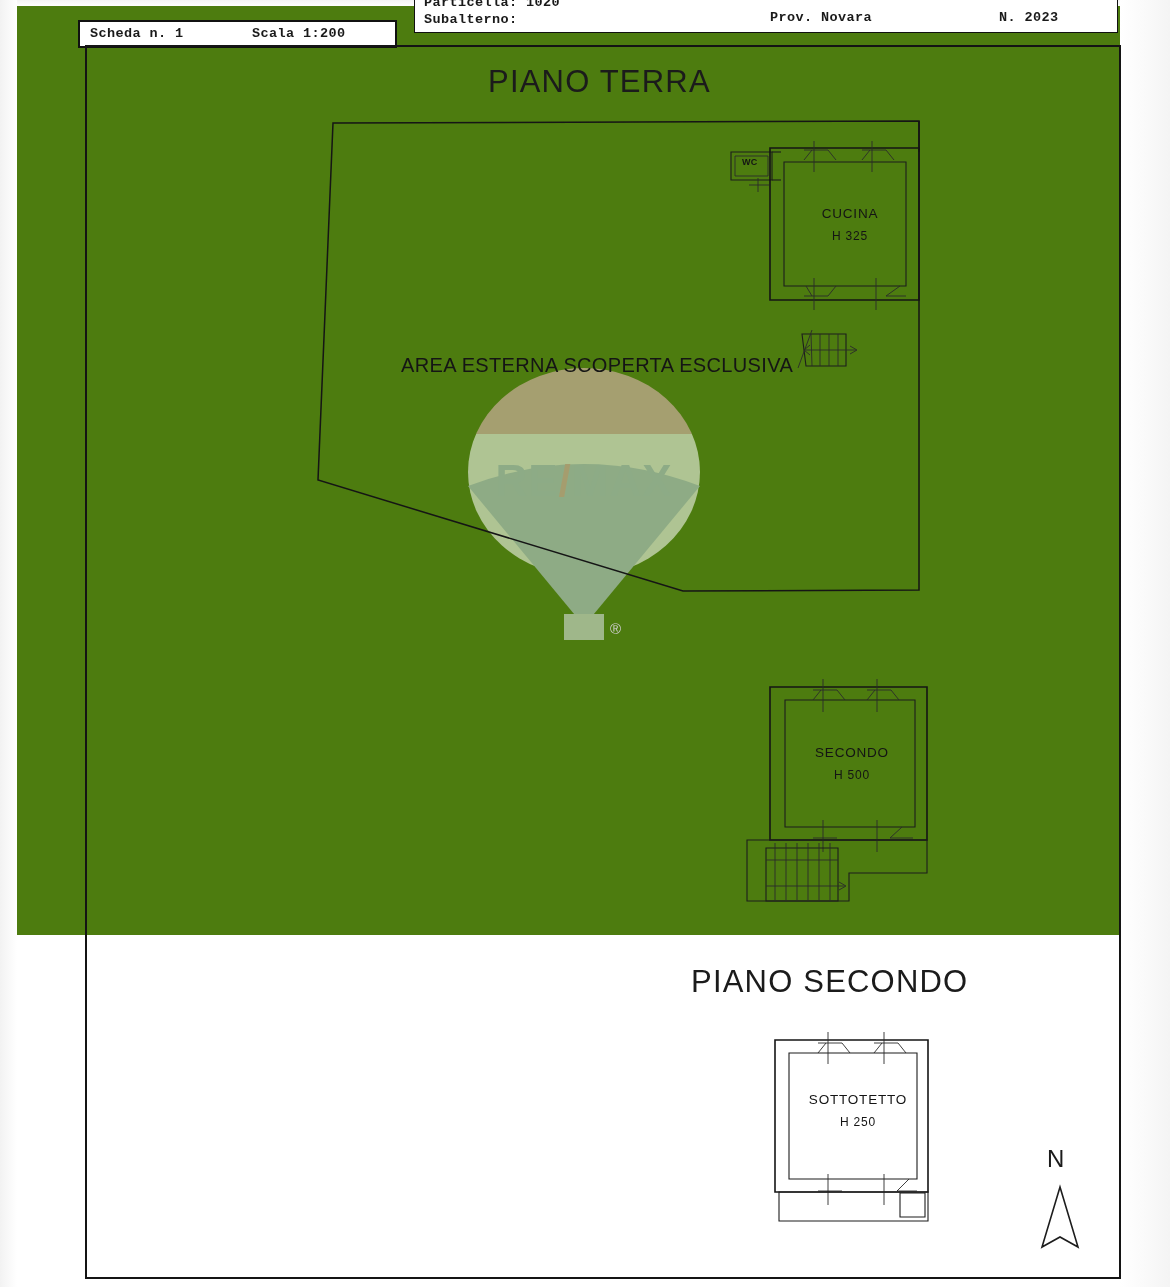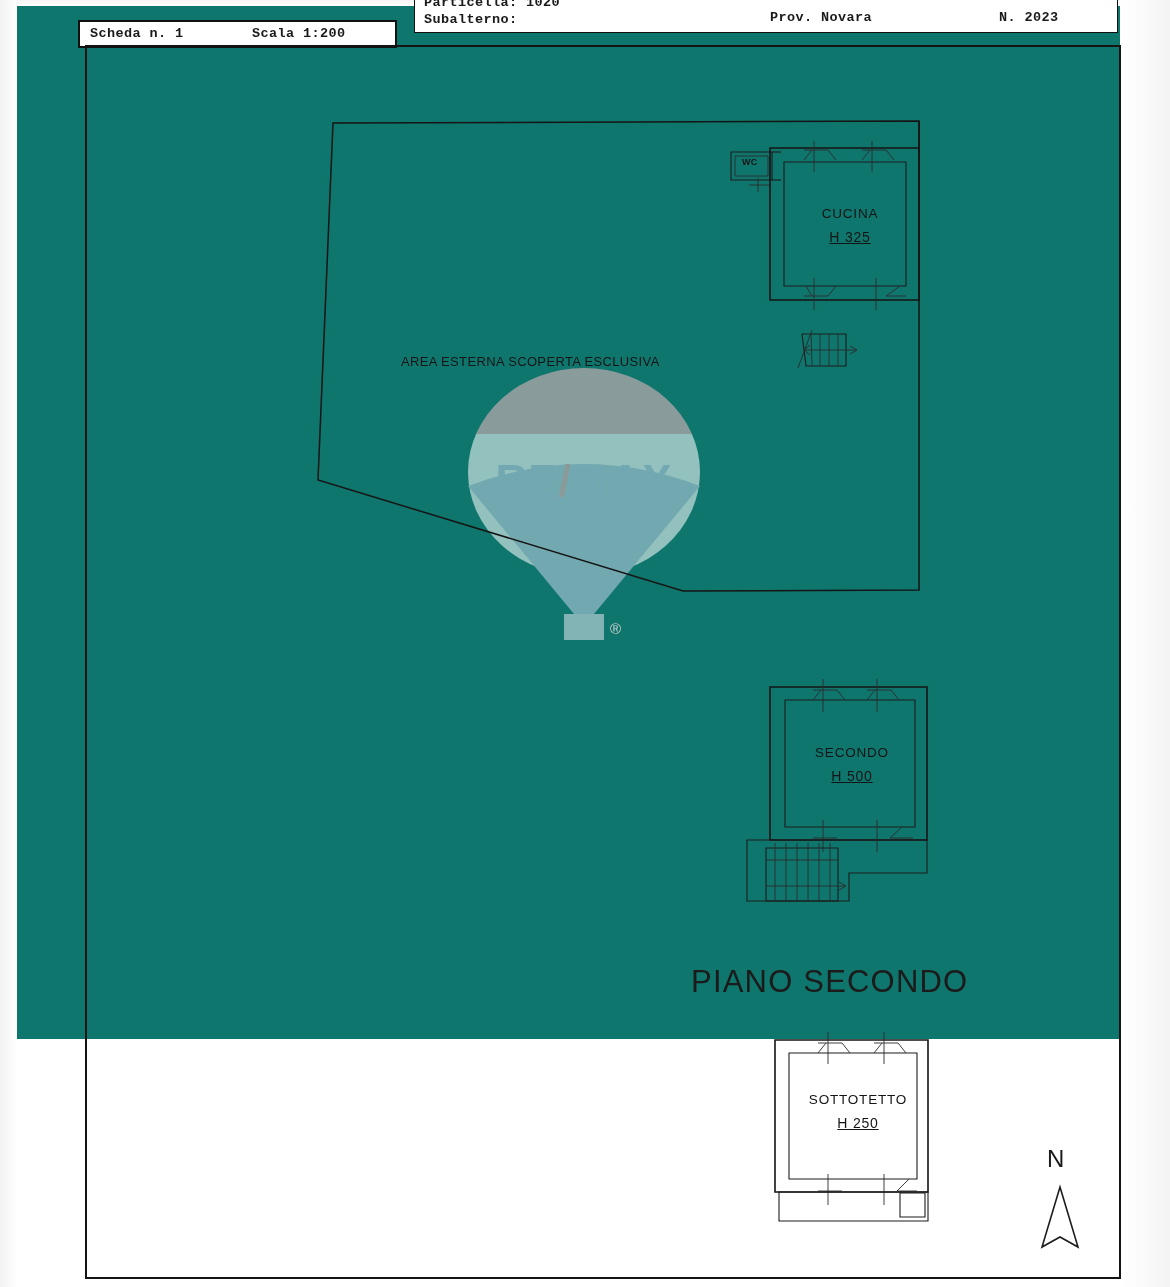--- a/index.html
+++ b/index.html
@@ -1,19 +1,19 @@
 <!DOCTYPE html>
 <html><head>
 <meta charset="utf-8">
 <style>
   html,body{margin:0;padding:0;background:#ffffff;}
   body{width:1170px;height:1287px;position:relative;overflow:hidden;
        font-family:"Liberation Sans",sans-serif;color:#111;}
 
-  .page{position:absolute;left:0;top:0;width:1170px;height:1039px;background:#0f766e;}
+  .page{position:absolute;left:0;top:0;width:1170px;height:935px;background:#4d7c0f;}
 
   
   .scan-strip-left{position:absolute;left:0;top:0;width:17px;height:1287px;
        background:linear-gradient(90deg,#f2f2f2 0%,#fafafa 60%,#ffffff 100%);}
   .scan-strip-right{position:absolute;right:0;top:0;width:50px;height:1287px;
        background:linear-gradient(270deg,#f4f4f4 0%,#fbfbfb 60%,#ffffff 100%);}
   .scan-strip-top{position:absolute;left:0;top:0;width:1170px;height:6px;
        background:linear-gradient(180deg,#f4f4f4,#ffffff);}
 
   
@@ -53,29 +53,29 @@
        overflow:visible;pointer-events:none;}
   svg.draw .ln{fill:none;stroke:#151515;stroke-width:1.5;}
   svg.draw .ln-thin{fill:none;stroke:#1d1d1d;stroke-width:1.1;}
   svg.draw .ln-wall{fill:none;stroke:#151515;stroke-width:1.6;}
   svg.draw .ln-hair{fill:none;stroke:#2a2a2a;stroke-width:0.9;}
 
   
   .room-label{position:absolute;text-align:center;white-space:nowrap;
        font-family:"Liberation Sans",sans-serif;color:#141414;}
   .room-name{font-size:13.5px;letter-spacing:.8px;display:block;}
-  .room-h{font-size:14px;letter-spacing:.8px;display:block;margin-top:8px;text-decoration:underline;}
+  .room-h{font-size:12px;letter-spacing:.8px;display:block;margin-top:8px;}
   #lbl-cucina{left:790px;top:206px;width:120px;}
   #lbl-camera{left:792px;top:745px;width:120px;}
   #lbl-sotto{left:788px;top:1092px;width:140px;}
 
   .wc-label{position:absolute;left:742px;top:157px;font-size:9px;
        font-weight:700;letter-spacing:.3px;color:#141414;}
 
-  .area-label{position:absolute;left:401px;top:354px;font-size:13px;
+  .area-label{position:absolute;left:401px;top:354px;font-size:20px;
        letter-spacing:.35px;color:#151515;white-space:nowrap;}
 
   
   .north{position:absolute;left:1035px;top:1145px;width:50px;height:115px;}
   .north-n{position:absolute;left:12px;top:0;font-size:24px;color:#1b1b1b;
        font-family:"Liberation Sans",sans-serif;}
 
   
   .wm{position:absolute;left:466px;top:368px;width:236px;height:282px;
        opacity:.55;pointer-events:none;}
@@ -121,20 +121,21 @@
       </g>
       <path d="M2 118 L118 258 L234 118 Q176 96 118 96 Q60 96 2 118 Z" fill="#c4d3e6"></path>
       <rect x="98" y="246" width="40" height="26" fill="#e2e8ef"></rect>
       <text x="118" y="128" text-anchor="middle" font-family="Liberation Sans, sans-serif" font-size="44" font-weight="700" letter-spacing="1">
         <tspan fill="#c2d2e8">RE</tspan><tspan fill="#eeb9bd">/</tspan><tspan fill="#c2d2e8">MAX</tspan>
       </text>
     </svg>
   </div>
   <div class="wm-r">®</div>
 
+  <div class="floor-title" id="t-terra">PIANO TERRA</div>
   <div class="floor-title" id="t-secondo">PIANO SECONDO</div>
 
   <svg class="draw">
 
     <g>
       <path class="ln" d="M335 123 L919 121 L919 590 L683 591 L318 480 L333 123 Z"></path>
       <path class="ln" d="M919 121 L919 152"></path>
     </g>
 
     <g>

